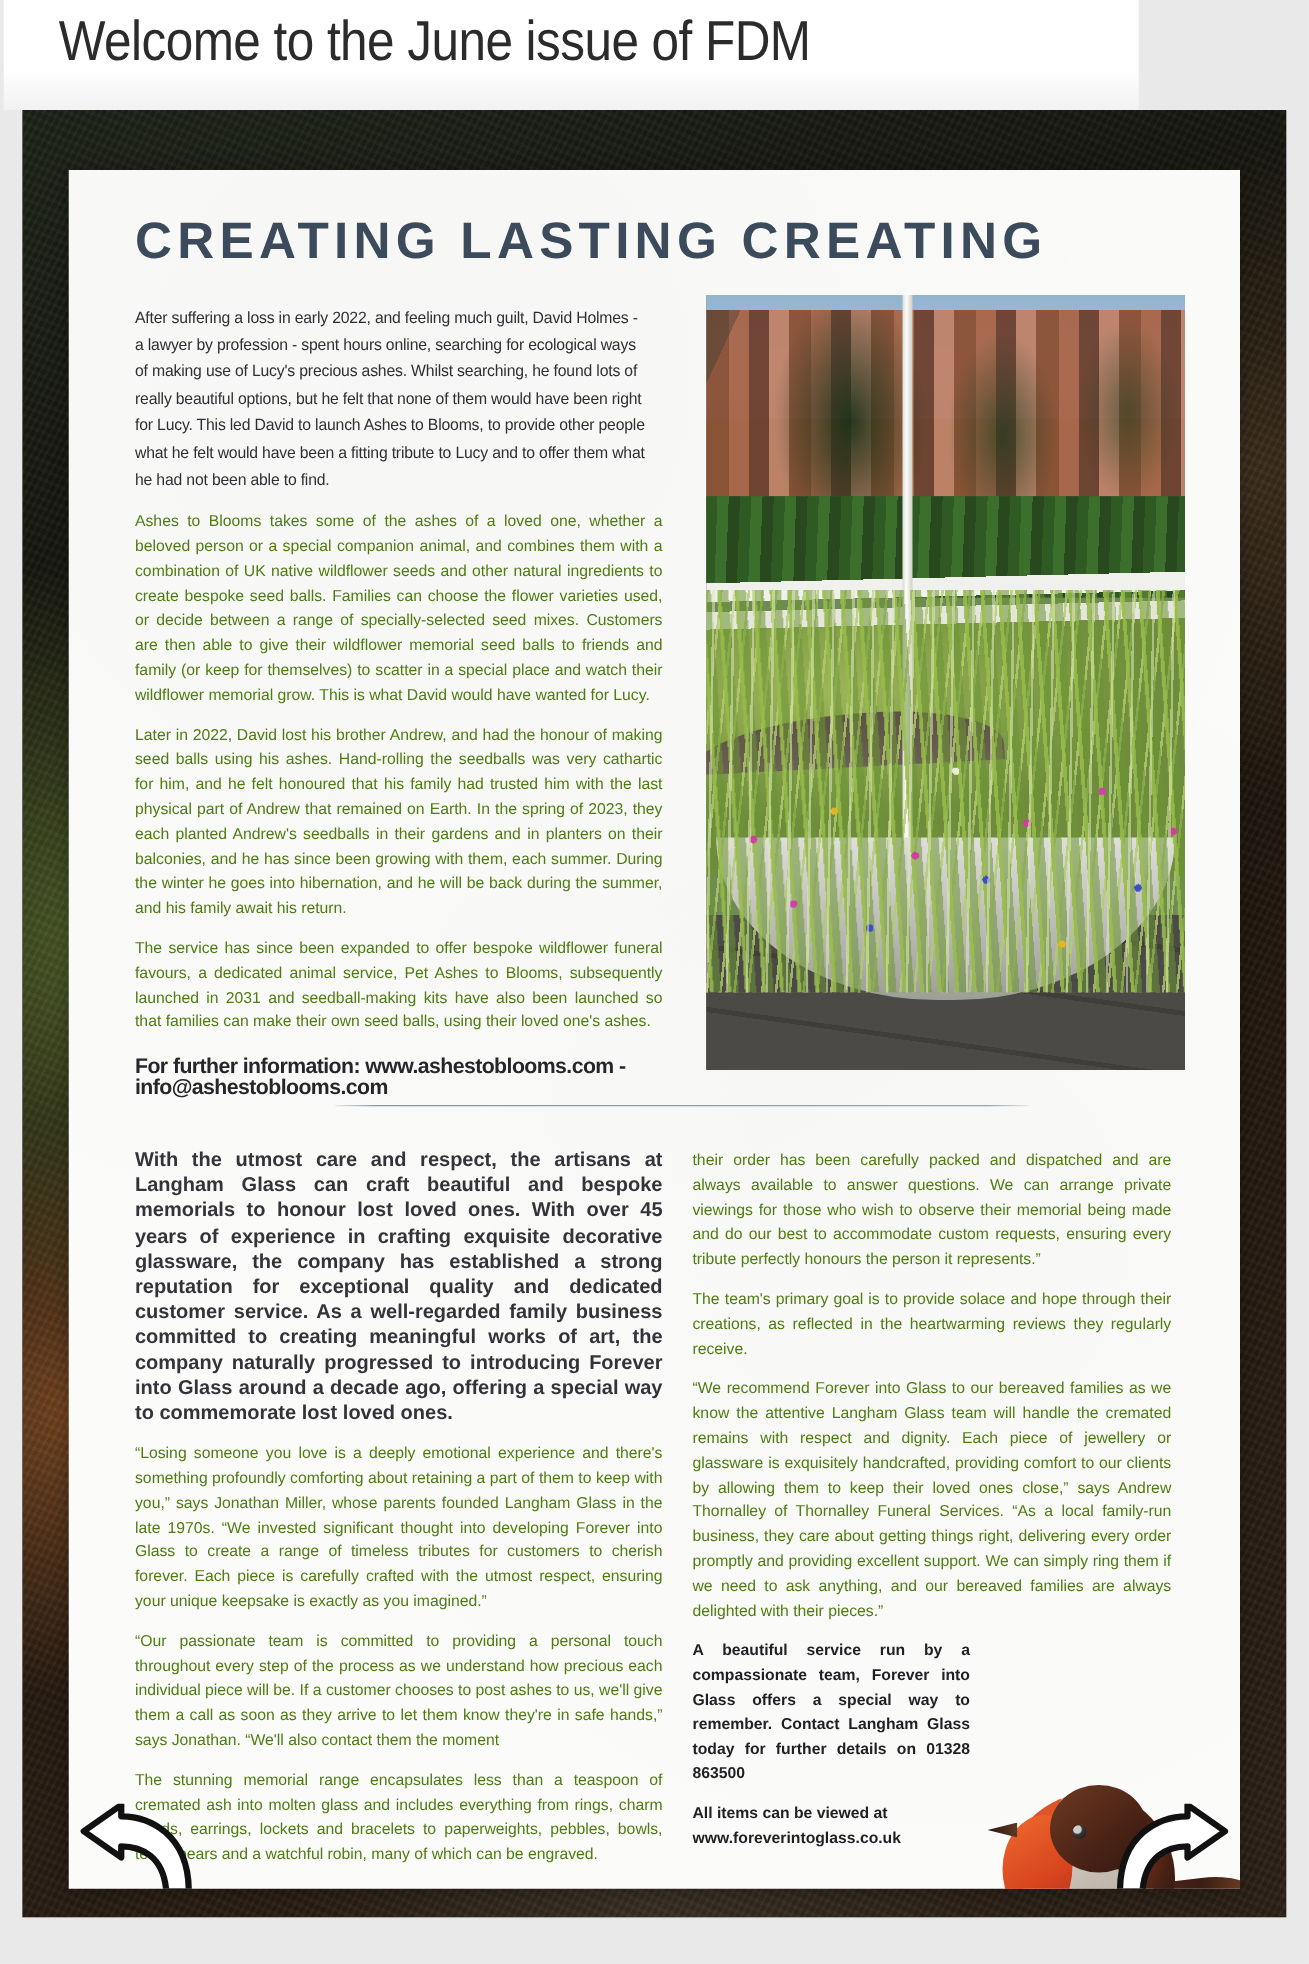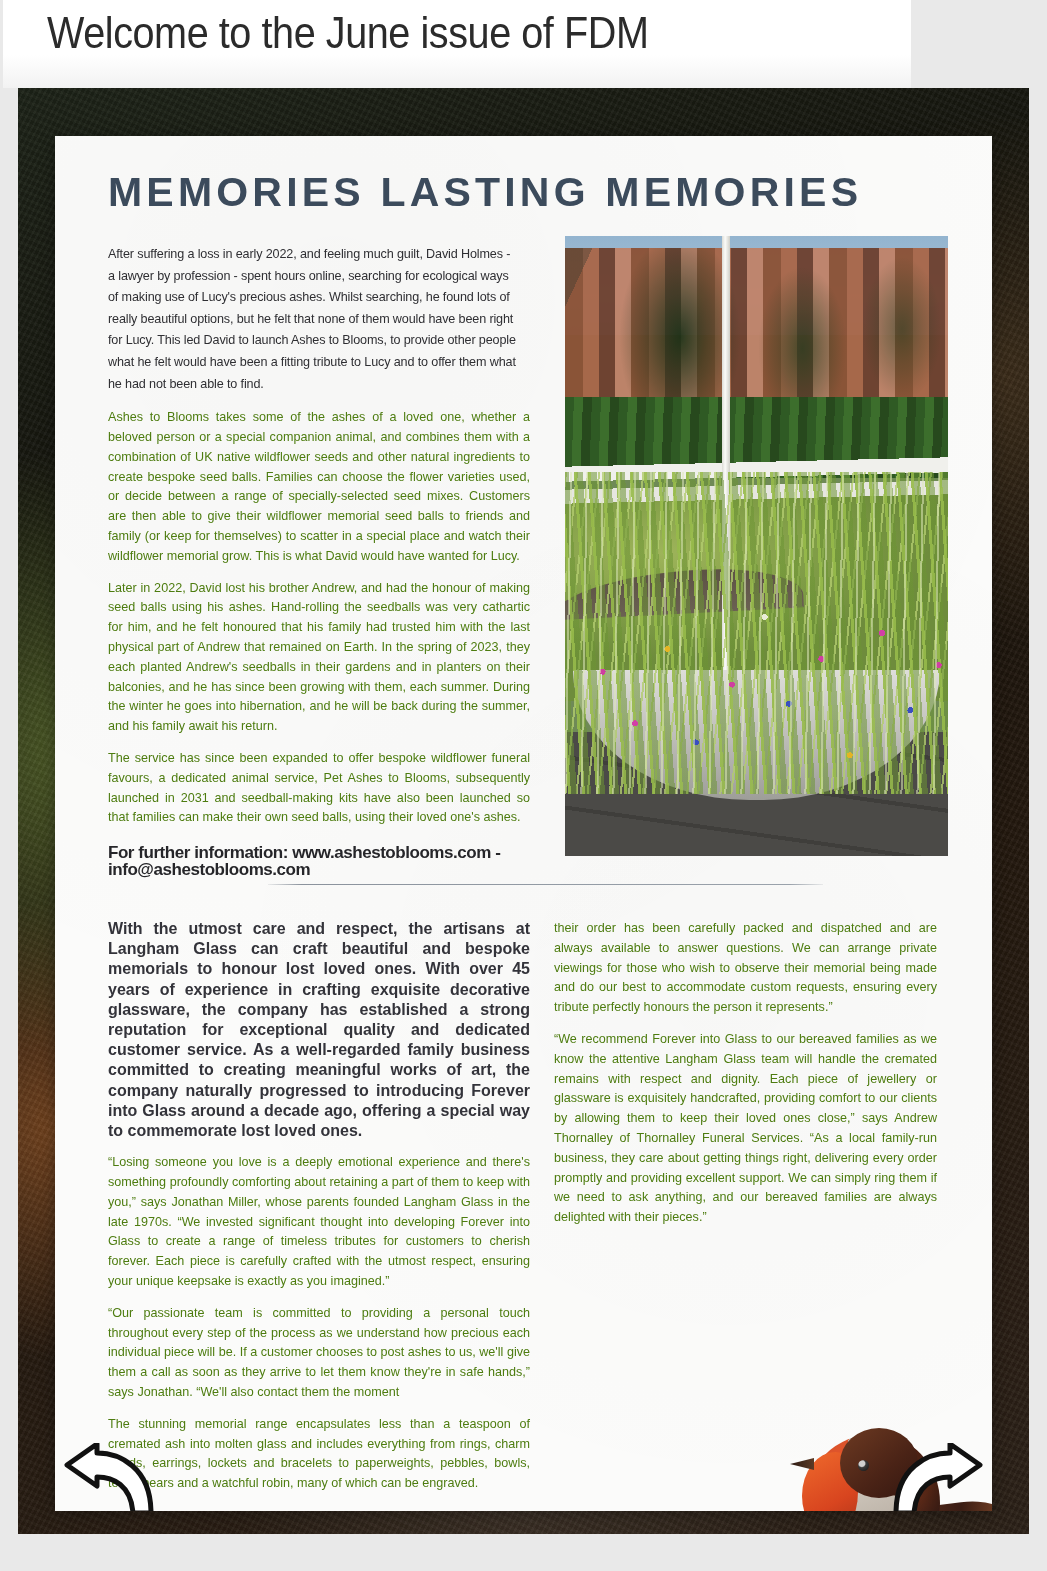--- a/index.html
+++ b/index.html
@@ -381,21 +381,21 @@
 </div>
 
 <div class="stage">
   <div class="stage-photo"></div>
 
   <div class="page">
     <div class="page-texture"></div>
 
     <div class="page-inner">
 
-      <div class="headline">MEMORIES LASTING MEMORIES</div>
+      <div class="headline">CREATING LASTING CREATING</div>
 
       <div class="top-text">
         <p class="lead">After suffering a loss in early 2022, and feeling much guilt, David Holmes - a lawyer by profession - spent hours online, searching for ecological ways of making use of Lucy's precious ashes. Whilst searching, he found lots of really beautiful options, but he felt that none of them would have been right for Lucy. This led David to launch Ashes to Blooms, to provide other people what he felt would have been a fitting tribute to Lucy and to offer them what he had not been able to find.</p>
         <p class="body">Ashes to Blooms takes some of the ashes of a loved one, whether a beloved person or a special companion animal, and combines them with a combination of UK native wildflower seeds and other natural ingredients to create bespoke seed balls. Families can choose the flower varieties used, or decide between a range of specially-selected seed mixes. Customers are then able to give their wildflower memorial seed balls to friends and family (or keep for themselves) to scatter in a special place and watch their wildflower memorial grow. This is what David would have wanted for Lucy.</p>
         <p class="body">Later in 2022, David lost his brother Andrew, and had the honour of making seed balls using his ashes. Hand-rolling the seedballs was very cathartic for him, and he felt honoured that his family had trusted him with the last physical part of Andrew that remained on Earth. In the spring of 2023, they each planted Andrew's seedballs in their gardens and in planters on their balconies, and he has since been growing with them, each summer. During the winter he goes into hibernation, and he will be back during the summer, and his family await his return.</p>
         <p class="body">The service has since been expanded to offer bespoke wildflower funeral favours, a dedicated animal service, Pet Ashes to Blooms, subsequently launched in 2031 and seedball-making kits have also been launched so that families can make their own seed balls, using their loved one's ashes.</p>
         <p class="contact">For further information: www.ashestoblooms.com - info@ashestoblooms.com</p>
       </div>
 
       <div class="top-photo">
@@ -415,22 +415,28 @@
 
       <div class="col-left">
         <p class="emph">With the utmost care and respect, the artisans at Langham Glass can craft beautiful and bespoke memorials to honour lost loved ones. With over 45 years of experience in crafting exquisite decorative glassware, the company has established a strong reputation for exceptional quality and dedicated customer service. As a well-regarded family business committed to creating meaningful works of art, the company naturally progressed to introducing Forever into Glass around a decade ago, offering a special way to commemorate lost loved ones.</p>
         <p class="body">“Losing someone you love is a deeply emotional experience and there's something profoundly comforting about retaining a part of them to keep with you,” says Jonathan Miller, whose parents founded Langham Glass in the late 1970s. “We invested significant thought into developing Forever into Glass to create a range of timeless tributes for customers to cherish forever. Each piece is carefully crafted with the utmost respect, ensuring your unique keepsake is exactly as you imagined.”</p>
         <p class="body">“Our passionate team is committed to providing a personal touch throughout every step of the process as we understand how precious each individual piece will be. If a customer chooses to post ashes to us, we'll give them a call as soon as they arrive to let them know they're in safe hands,” says Jonathan. “We'll also contact them the moment</p>
         <p class="body">The stunning memorial range encapsulates less than a teaspoon of cremated ash into molten glass and includes everything from rings, charm beads, earrings, lockets and bracelets to paperweights, pebbles, bowls, teddy bears and a watchful robin, many of which can be engraved.</p>
       </div>
 
       <div class="col-right">
         <p class="body">their order has been carefully packed and dispatched and are always available to answer questions. We can arrange private viewings for those who wish to observe their memorial being made and do our best to accommodate custom requests, ensuring every tribute perfectly honours the person it represents.”</p>
+        <p class="body">The team's primary goal is to provide solace and hope through their creations, as reflected in the heartwarming reviews they regularly receive.</p>
         <p class="body">“We recommend Forever into Glass to our bereaved families as we know the attentive Langham Glass team will handle the cremated remains with respect and dignity. Each piece of jewellery or glassware is exquisitely handcrafted, providing comfort to our clients by allowing them to keep their loved ones close,” says Andrew Thornalley of Thornalley Funeral Services. “As a local family-run business, they care about getting things right, delivering every order promptly and providing excellent support. We can simply ring them if we need to ask anything, and our bereaved families are always delighted with their pieces.”</p>
 
+        <div class="wrap-block">
+          <p class="strong-block">A beautiful service run by a compassionate team, Forever into Glass offers a special way to remember. Contact Langham Glass today for further details on 01328 863500</p>
+          <p class="tail">All items can be viewed at</p>
+          <p class="tail">www.foreverintoglass.co.uk</p>
+        </div>
 
         <div class="robin">
           <div class="robin-tail"></div>
           <div class="robin-body"></div>
           <div class="robin-belly"></div>
           <div class="robin-breast"></div>
           <div class="robin-head"></div>
           <div class="robin-eye"></div>
           <div class="robin-beak"></div>
 

